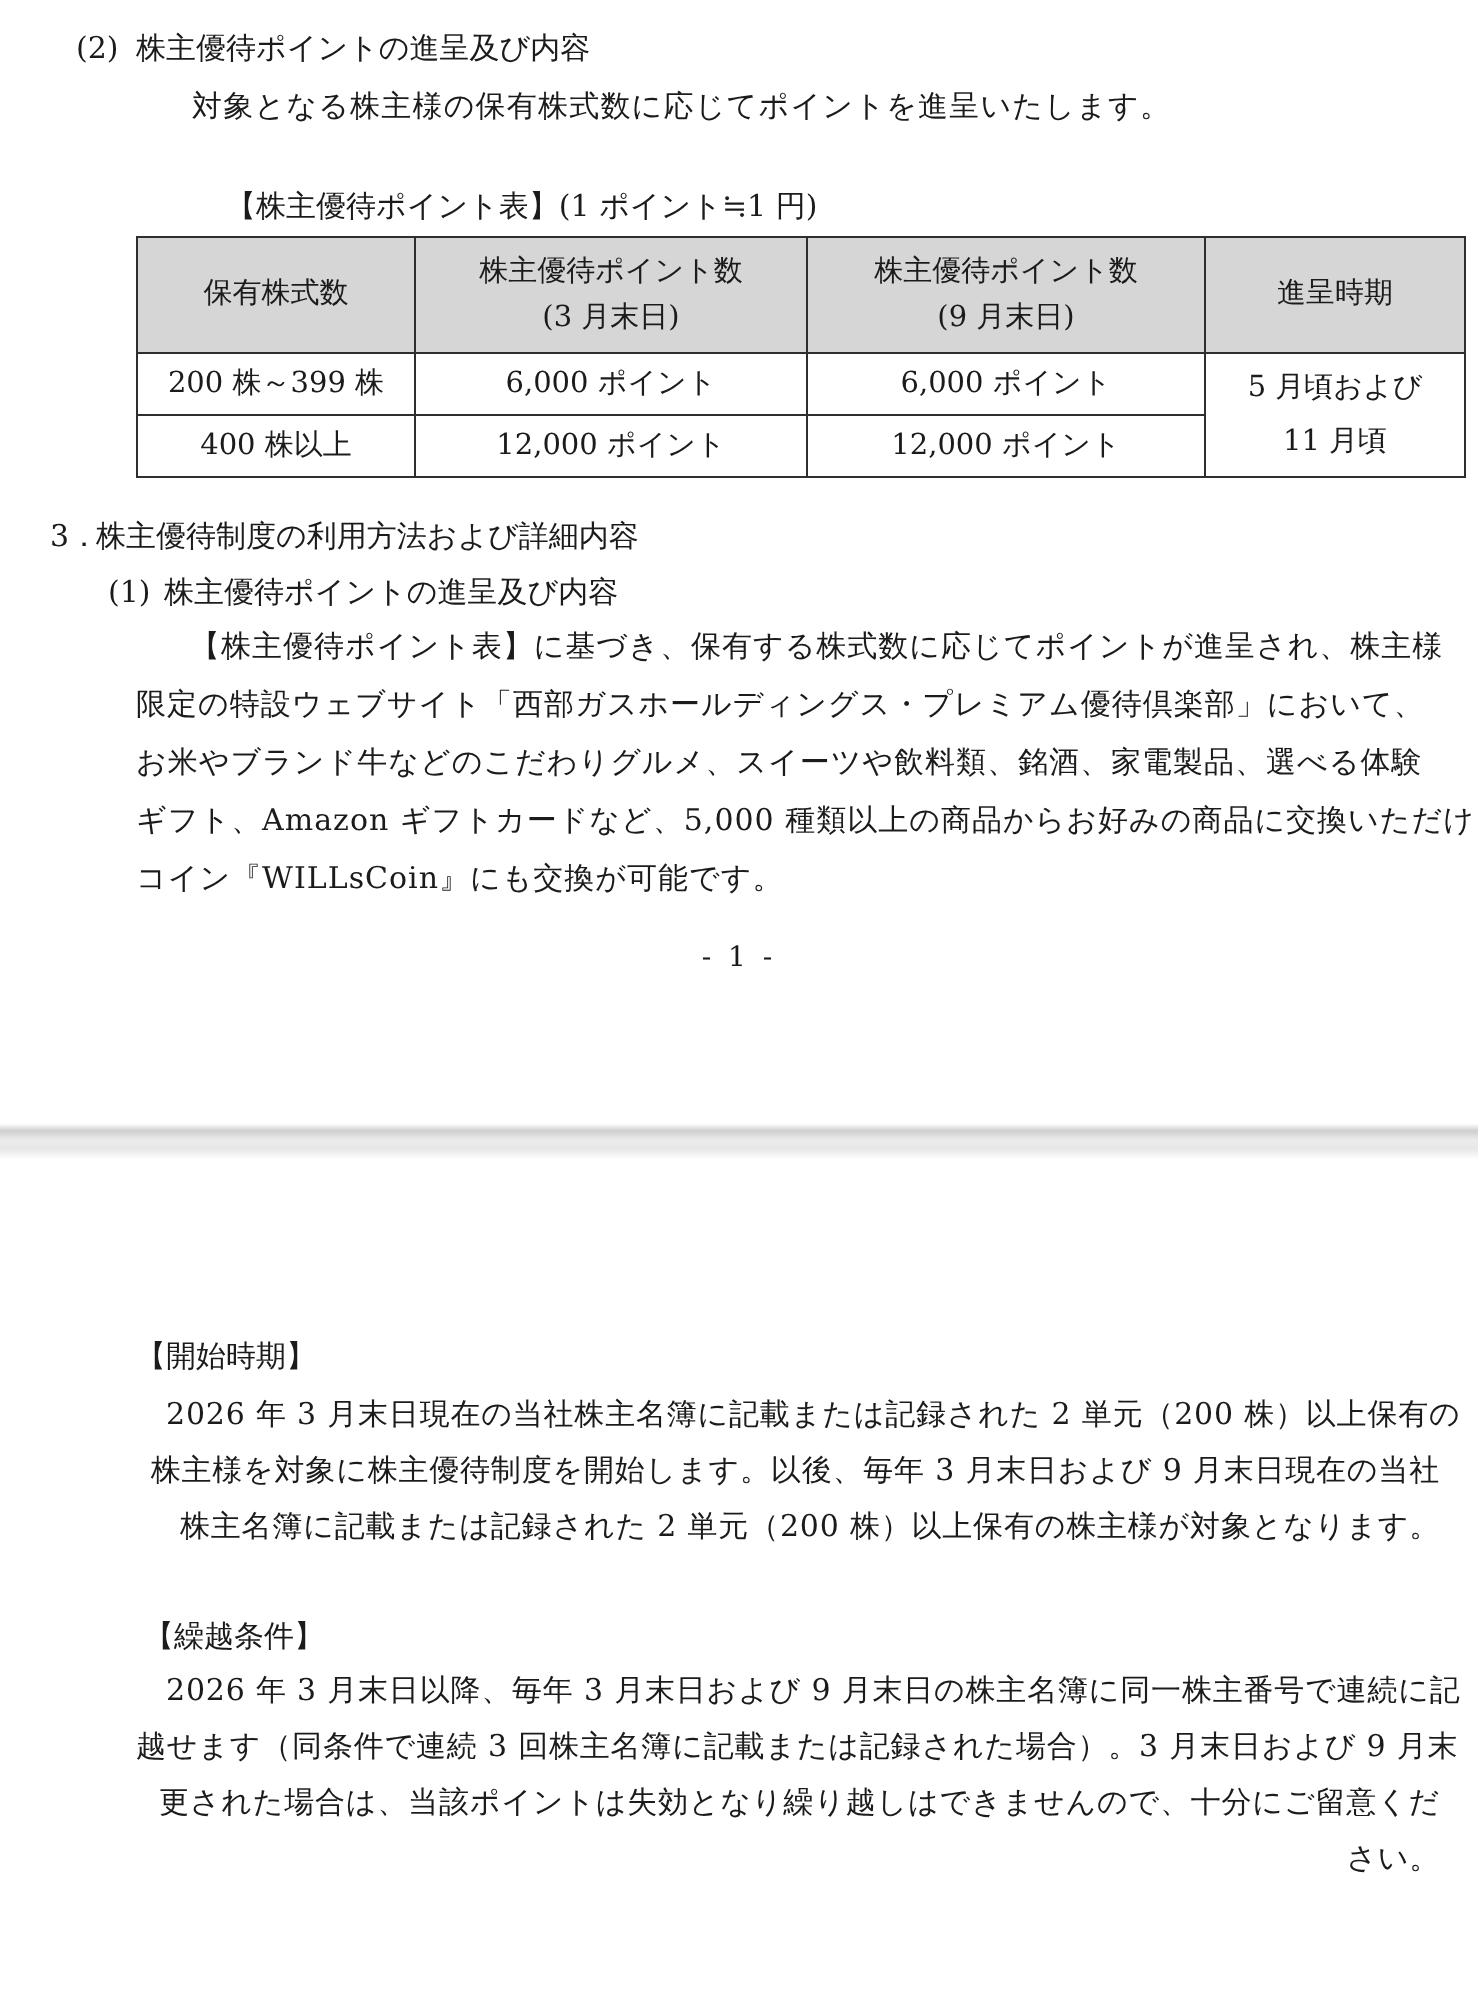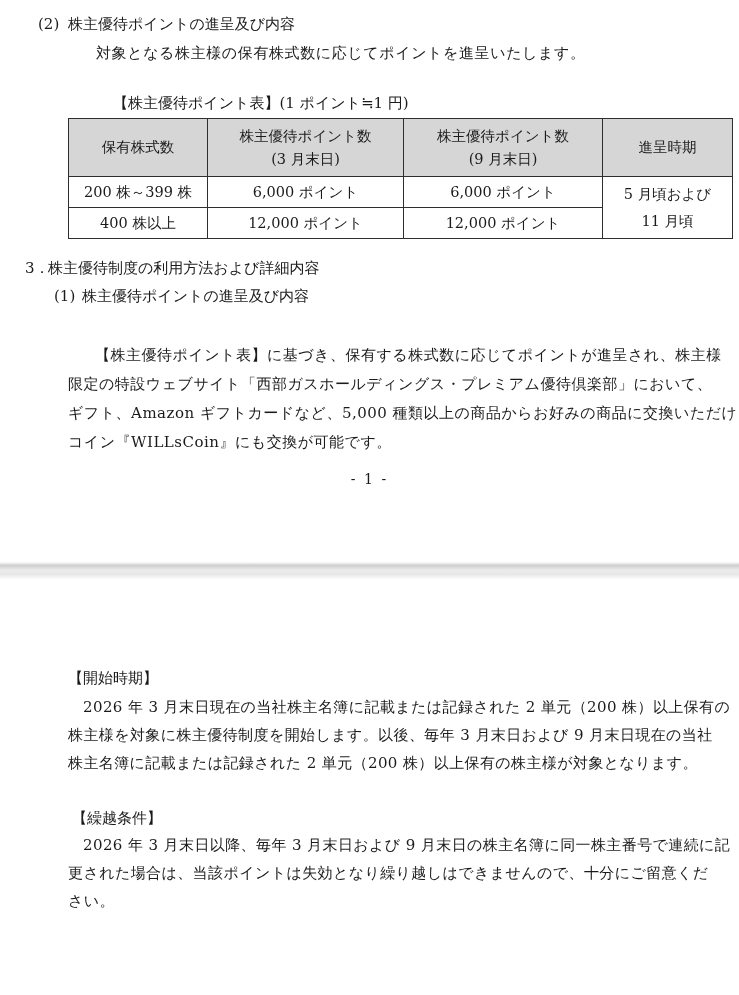--- a/index.html
+++ b/index.html
@@ -24,31 +24,31 @@
   }
   .points-table thead th { background:#d6d6d6; height:57px; line-height:23px; }
   .points-table tbody td { height:30px; line-height:30px; }
   .points-table .timing-cell { line-height:27px; }
   .sec3 { top:254px; left:25px; }
   .sec3 .num { width:23px; }
   .sec31 { top:282px; left:54px; }
   .sec31 .num { width:28px; }
   .para1 { top:309px; left:68px; width:650px; }
   .para1 .line { line-height:29px; white-space:nowrap; letter-spacing:0.5px; }
-  .para1 .line:first-child { text-indent:27px;margin-top:32px; }
+  .para1 .line:first-child { text-indent:27px; }
   .pagenum { top:471px; left:0; width:739px; text-align:center; font-size:14px; letter-spacing:2px; }
   .page-sep {
     position:absolute; top:562px; left:0; width:739px; height:17px;
     background:linear-gradient(180deg,#fdfdfd 0%,#cfcfcf 20%,#ececec 48%,#e7e7e7 72%,#fbfbfb 100%);
   }
   .kaishi-h { top:664px; left:68px; line-height:28px; }
   .kaishi-p { top:693px; left:68px; width:652px; }
   .kurikoshi-h { top:804px; left:72px; line-height:28px; }
   .kurikoshi-p { top:831px; left:68px; width:652px; }
-  .jp-para .line { line-height:28px; white-space:nowrap; letter-spacing:0.4px; }
+  .jp-para .line { line-height:28px; white-space:nowrap; letter-spacing:0.4px;text-align:right; }
   .jp-para .line:first-child { text-indent:15px; }
 </style>
 </head>
 <body>
 
 <div>
 
   <div class="abs lh sec2 heading-row">
     <span class="num">(2)</span>
     <span>株主優待ポイントの進呈及び内容</span>
@@ -103,20 +103,21 @@
   </div>
 
   <div class="abs lh sec31 heading-row">
     <span class="num">(1)</span>
     <span>株主優待ポイントの進呈及び内容</span>
   </div>
 
   <div class="abs para1">
     <div class="line">【株主優待ポイント表】に基づき、保有する株式数に応じてポイントが進呈され、株主様</div>
     <div class="line">限定の特設ウェブサイト「西部ガスホールディングス・プレミアム優待倶楽部」において、</div>
+    <div class="line">お米やブランド牛などのこだわりグルメ、スイーツや飲料類、銘酒、家電製品、選べる体験</div>
     <div class="line">ギフト、Amazon ギフトカードなど、5,000 種類以上の商品からお好みの商品に交換いただけ</div>
     <div class="line">コイン『WILLsCoin』にも交換が可能です。</div>
   </div>
 
   <div class="abs pagenum">- 1 -</div>
 </div>
 
 <div class="page-sep"></div>
 
 <div>
@@ -126,16 +127,17 @@
   <div class="abs kaishi-p jp-para">
     <div class="line">2026 年 3 月末日現在の当社株主名簿に記載または記録された 2 単元（200 株）以上保有の</div>
     <div class="line">株主様を対象に株主優待制度を開始します。以後、毎年 3 月末日および 9 月末日現在の当社</div>
     <div class="line">株主名簿に記載または記録された 2 単元（200 株）以上保有の株主様が対象となります。</div>
   </div>
 
   <div class="abs kurikoshi-h">【繰越条件】</div>
 
   <div class="abs kurikoshi-p jp-para">
     <div class="line">2026 年 3 月末日以降、毎年 3 月末日および 9 月末日の株主名簿に同一株主番号で連続に記</div>
+    <div class="line">越せます（同条件で連続 3 回株主名簿に記載または記録された場合）。3 月末日および 9 月末</div>
     <div class="line">更された場合は、当該ポイントは失効となり繰り越しはできませんので、十分にご留意くだ</div>
     <div class="line">さい。</div>
   </div>
 </div>
 
 </body></html>

